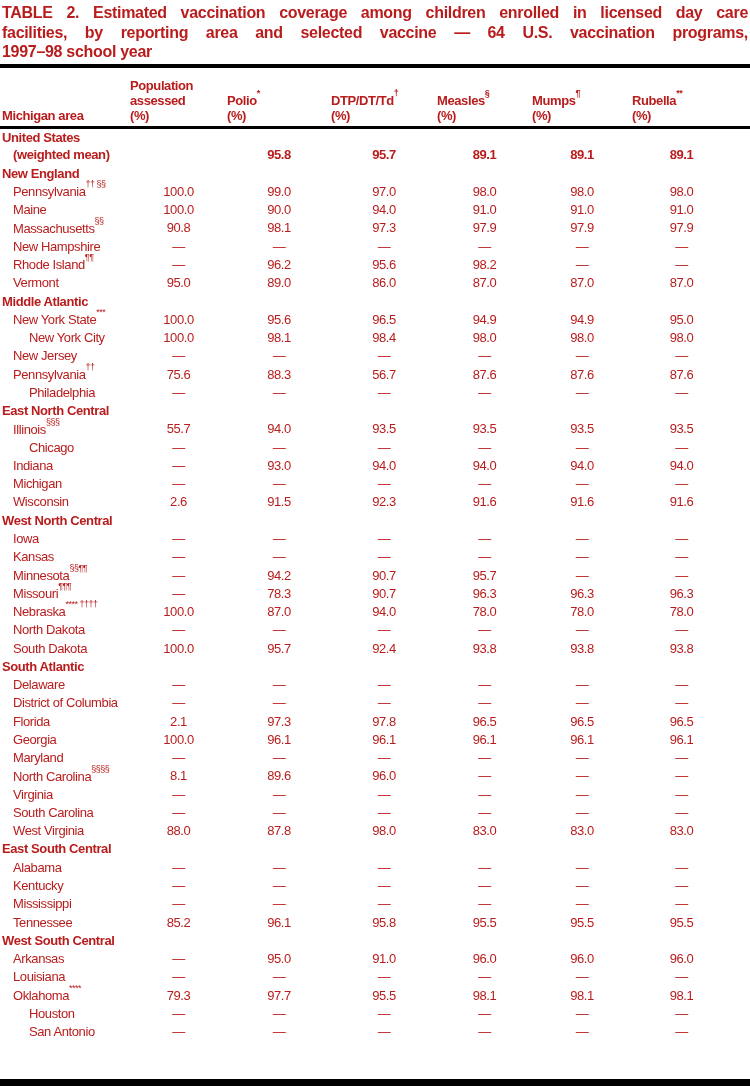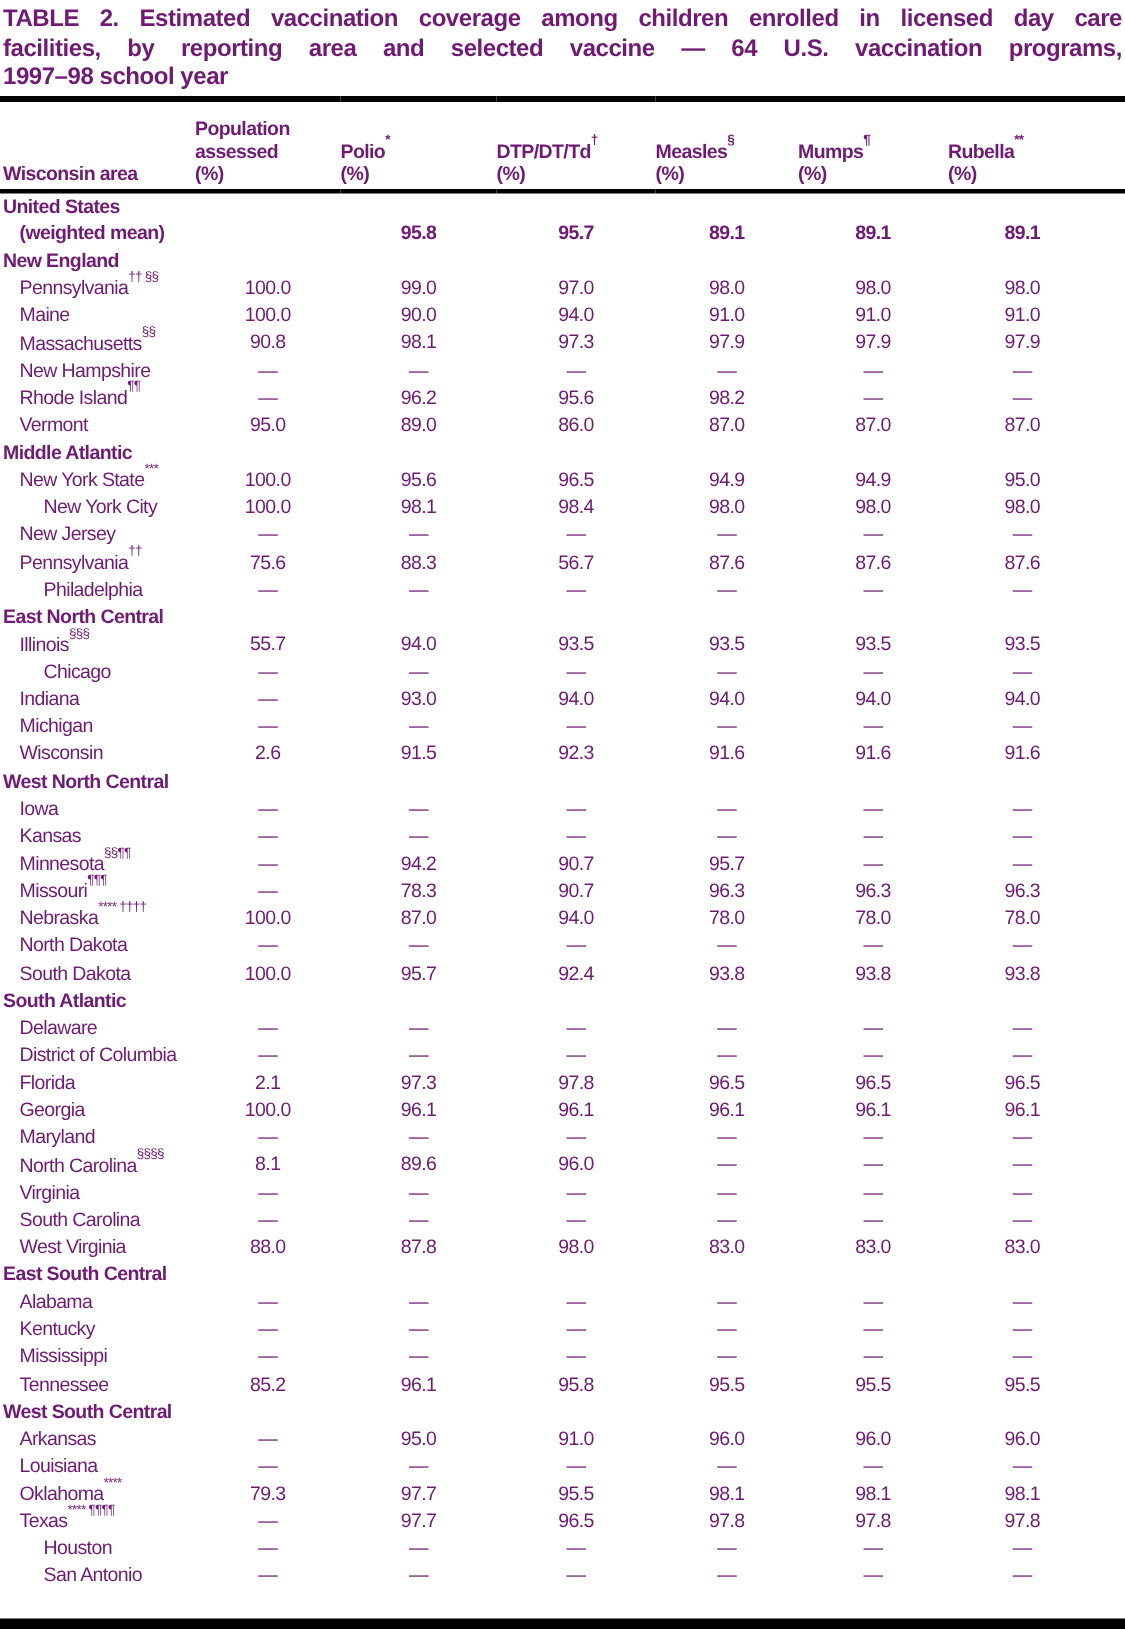--- a/index.html
+++ b/index.html
@@ -1,19 +1,19 @@
 <!DOCTYPE html>
 <html><head>
 <meta charset="utf-8">
 <style>
   * { margin:0; padding:0; box-sizing:border-box; }
   html,body { background:#fff; }
   .page {
     width:750px; height:1086px; position:relative; overflow:hidden;
-    background:#ffffff; color:#701a75;
+    background:#ffffff; color:#b91c1c;
     font-family:"Liberation Sans","DejaVu Sans",sans-serif;
   }
   .title { padding:3px 2px 0 2px; font-weight:bold; font-size:16px;
            line-height:19.5px; letter-spacing:-0.3px; }
   .title .tl { text-align:justify; text-align-last:justify; }
   .title .tl.last { text-align:justify; text-align-last:left; }
 
   table { border-collapse:collapse; table-layout:fixed; width:750px;
           margin-top:2px; border-top:4px solid #000; }
   th { font-weight:bold; vertical-align:bottom; padding:2px 0 3px 0;
@@ -51,21 +51,21 @@
       <col style="width:130px">
       <col style="width:97px">
       <col style="width:104px">
       <col style="width:106px">
       <col style="width:95px">
       <col style="width:100px">
       <col style="width:118px">
     </colgroup>
     <thead>
       <tr>
-        <th class="area">Wisconsin area</th>
+        <th class="area">Michigan area</th>
       <th>
             <div class="hl"><span>Population</span></div>
             <div class="hl"><span>assessed</span></div>
             <div class="hl">(%)</div>
           </th>
           <th>
             <div class="hl"><span>Polio</span><sup>*</sup></div>
             <div class="hl">(%)</div>
           </th>
           <th>
@@ -465,29 +465,20 @@
         <tr>
           <td class="area indent1"><span>Oklahoma</span><sup>****</sup></td>
           <td class="val">79.3</td>
           <td class="val">97.7</td>
           <td class="val">95.5</td>
           <td class="val">98.1</td>
           <td class="val">98.1</td>
           <td class="val">98.1</td>
         </tr>
         <tr>
-          <td class="area indent1"><span>Texas</span><sup>**** ¶¶¶¶</sup></td>
-          <td class="val">—</td>
-          <td class="val">97.7</td>
-          <td class="val">96.5</td>
-          <td class="val">97.8</td>
-          <td class="val">97.8</td>
-          <td class="val">97.8</td>
-        </tr>
-        <tr>
           <td class="area indent2"><span>Houston</span></td>
           <td class="val">—</td>
           <td class="val">—</td>
           <td class="val">—</td>
           <td class="val">—</td>
           <td class="val">—</td>
           <td class="val">—</td>
         </tr>
         <tr>
           <td class="area indent2"><span>San Antonio</span></td>

